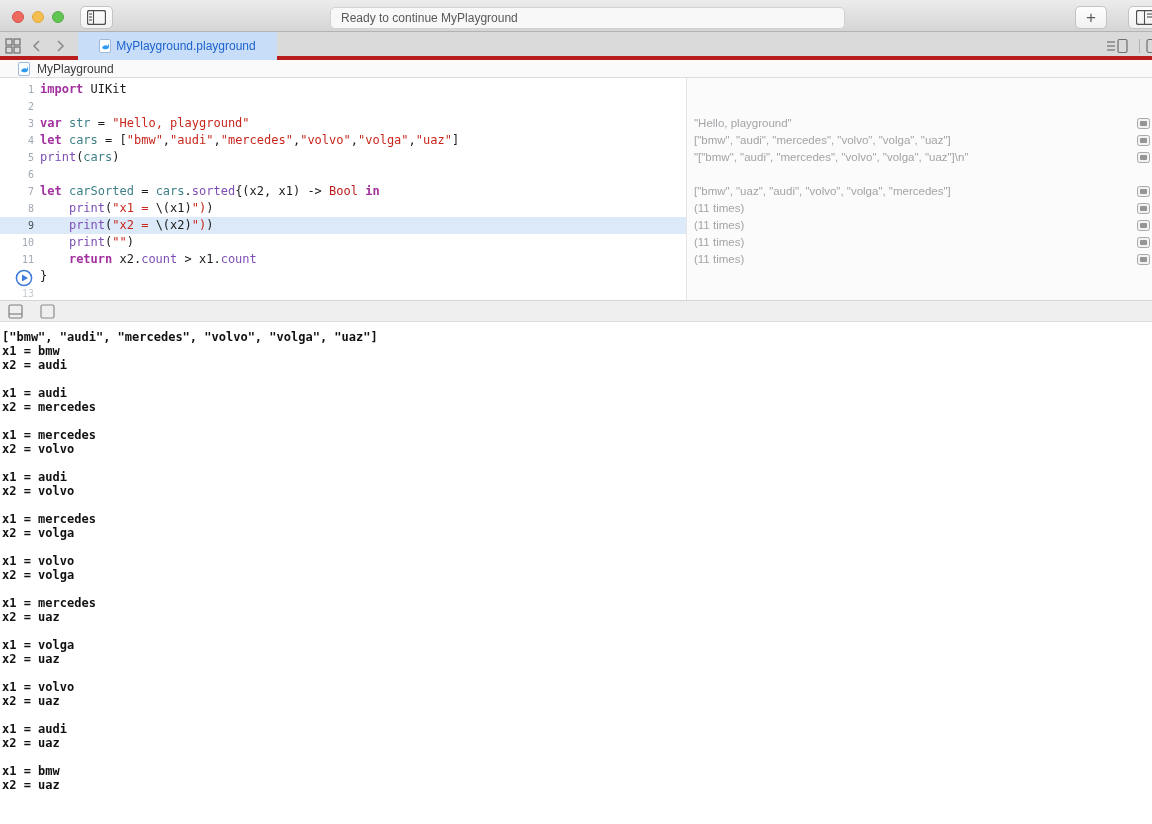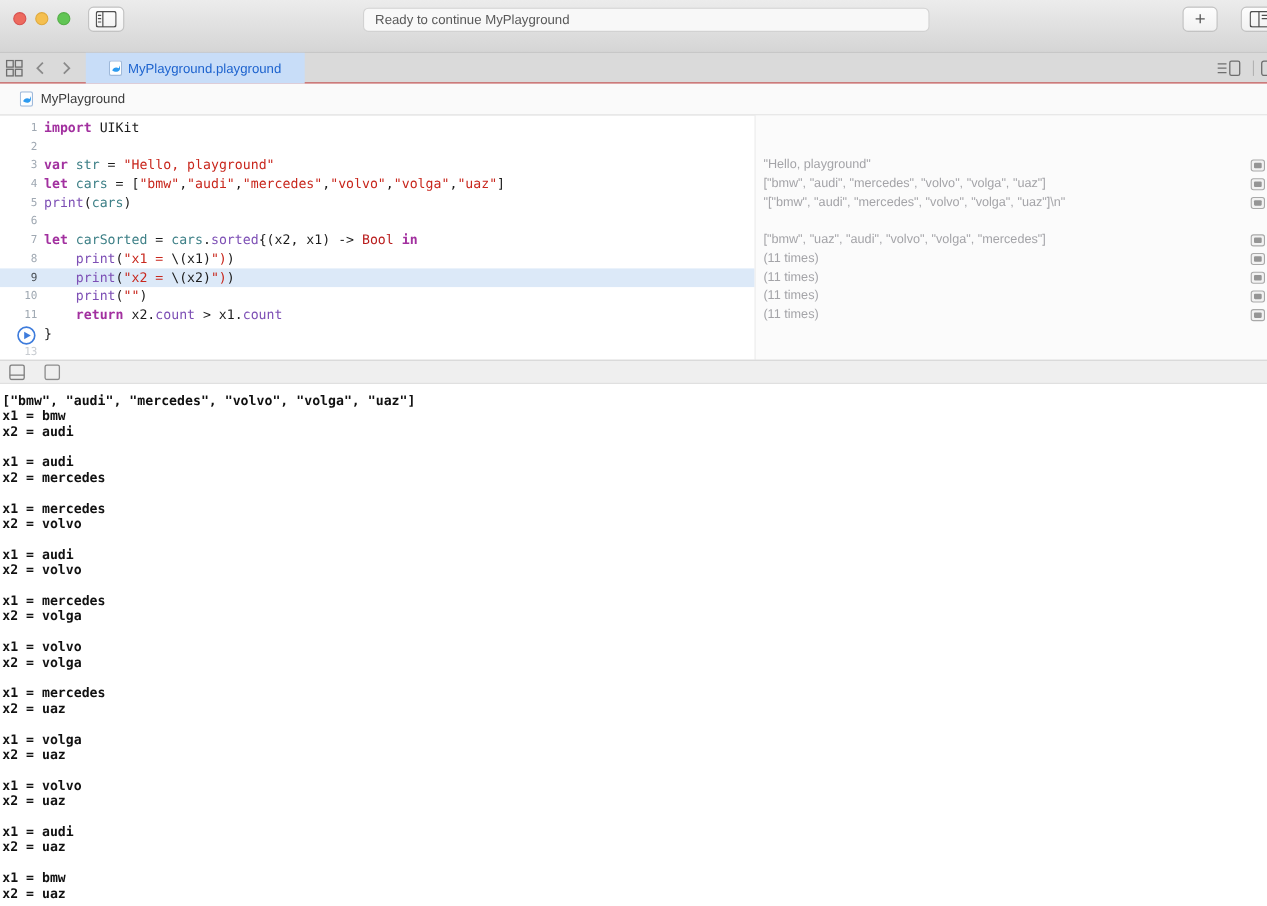--- a/index.html
+++ b/index.html
@@ -1,48 +1,48 @@
 <!DOCTYPE html>
 <html><head>
 <meta charset="utf-8">
 <style>
   * { box-sizing: border-box; }
   html,body { width:1152px; height:824px; margin:0; overflow:hidden;
               font-family:"Liberation Sans", sans-serif; background:#fff; }
 
   
-  .titlebar { position:relative; height:48px;
+  .titlebar { position:relative; height:32px;
     background:linear-gradient(#ECECEC,#D5D5D5); border-bottom:1px solid #B3B3B3; }
   .traffic { position:absolute; top:11px; width:12px; height:12px; border-radius:50%; }
   .t-red   { left:12px;  background:#ED6A5E; border:0.5px solid #D75050; }
   .t-yel   { left:32px;  background:#F5BF4F; border:0.5px solid #DFA93C; }
   .t-grn   { left:52px;  background:#61C554; border:0.5px solid #53AE46; }
   .tb-btn { position:absolute; top:6px; height:23px; border:1px solid #C3C3C3; border-radius:5px;
     background:linear-gradient(#FDFDFD,#F1F1F1); display:flex; align-items:center; justify-content:center;
     color:#4F4F4F; }
   .btn-sidebar { left:80px; width:33px; }
   .btn-plus { left:1075px; width:32px; font-size:17px; font-weight:300; color:#5B5B5B; }
   .btn-editorpick { left:1128px; width:36px; }
   .status-field { position:absolute; left:330px; top:7px; width:515px; height:22px;
     background:#F8F8F8; border:1px solid #D2D2D2; border-radius:5px;
     font-size:12px; color:#595959; line-height:20px; padding-left:10px; }
 
   
-  .tabbar { position:relative; height:28px; background:#DADADA; border-bottom:1px solid #b91c1c; }
+  .tabbar { position:relative; height:28px; background:#DADADA; border-bottom:4px solid #b91c1c; }
   .tb-icon { position:absolute; top:0; height:28px; display:flex; align-items:center; }
   .grid-icon { left:5px; }
   .nav-back { left:31px; } .nav-fwd { left:54px; }
   .tab { position:absolute; left:78px; top:0; width:199px; height:28px; background:#C8DDF8;
     display:flex; align-items:center; justify-content:center; gap:5px; }
   .tab-label { font-size:12px; color:#1D63CE; }
   .editor-opts { left:1106px; } .tb-divider { position:absolute; left:1139px; top:7px; width:1px; height:14px; background:#B2B2B2; }
   .cut-icon { left:1146px; }
 
   
-  .jumpbar { position:relative; height:29px; background:#FAFAFA; border-bottom:1px solid #DDDDDD;
+  .jumpbar { position:relative; height:18px; background:#FAFAFA; border-bottom:1px solid #DDDDDD;
     display:flex; align-items:center; padding-left:18px; gap:7px; }
   .jump-label { font-size:12px; color:#3C3C3C; }
 
   
   .editor-region { display:flex; height:222px; background:#fff; }
   .code-pane { position:relative; width:686px; padding-top:3px; overflow:hidden; }
   .code-row { display:flex; height:17px; white-space:pre; }
   .code-row.hl { background:#DCE9F8; }
   .gutter-cell { display:inline-block; width:34px; flex:0 0 34px; text-align:right;
     font-family:"DejaVu Sans Mono", monospace; font-size:10px; line-height:17px; color:#9FA8B2; }

